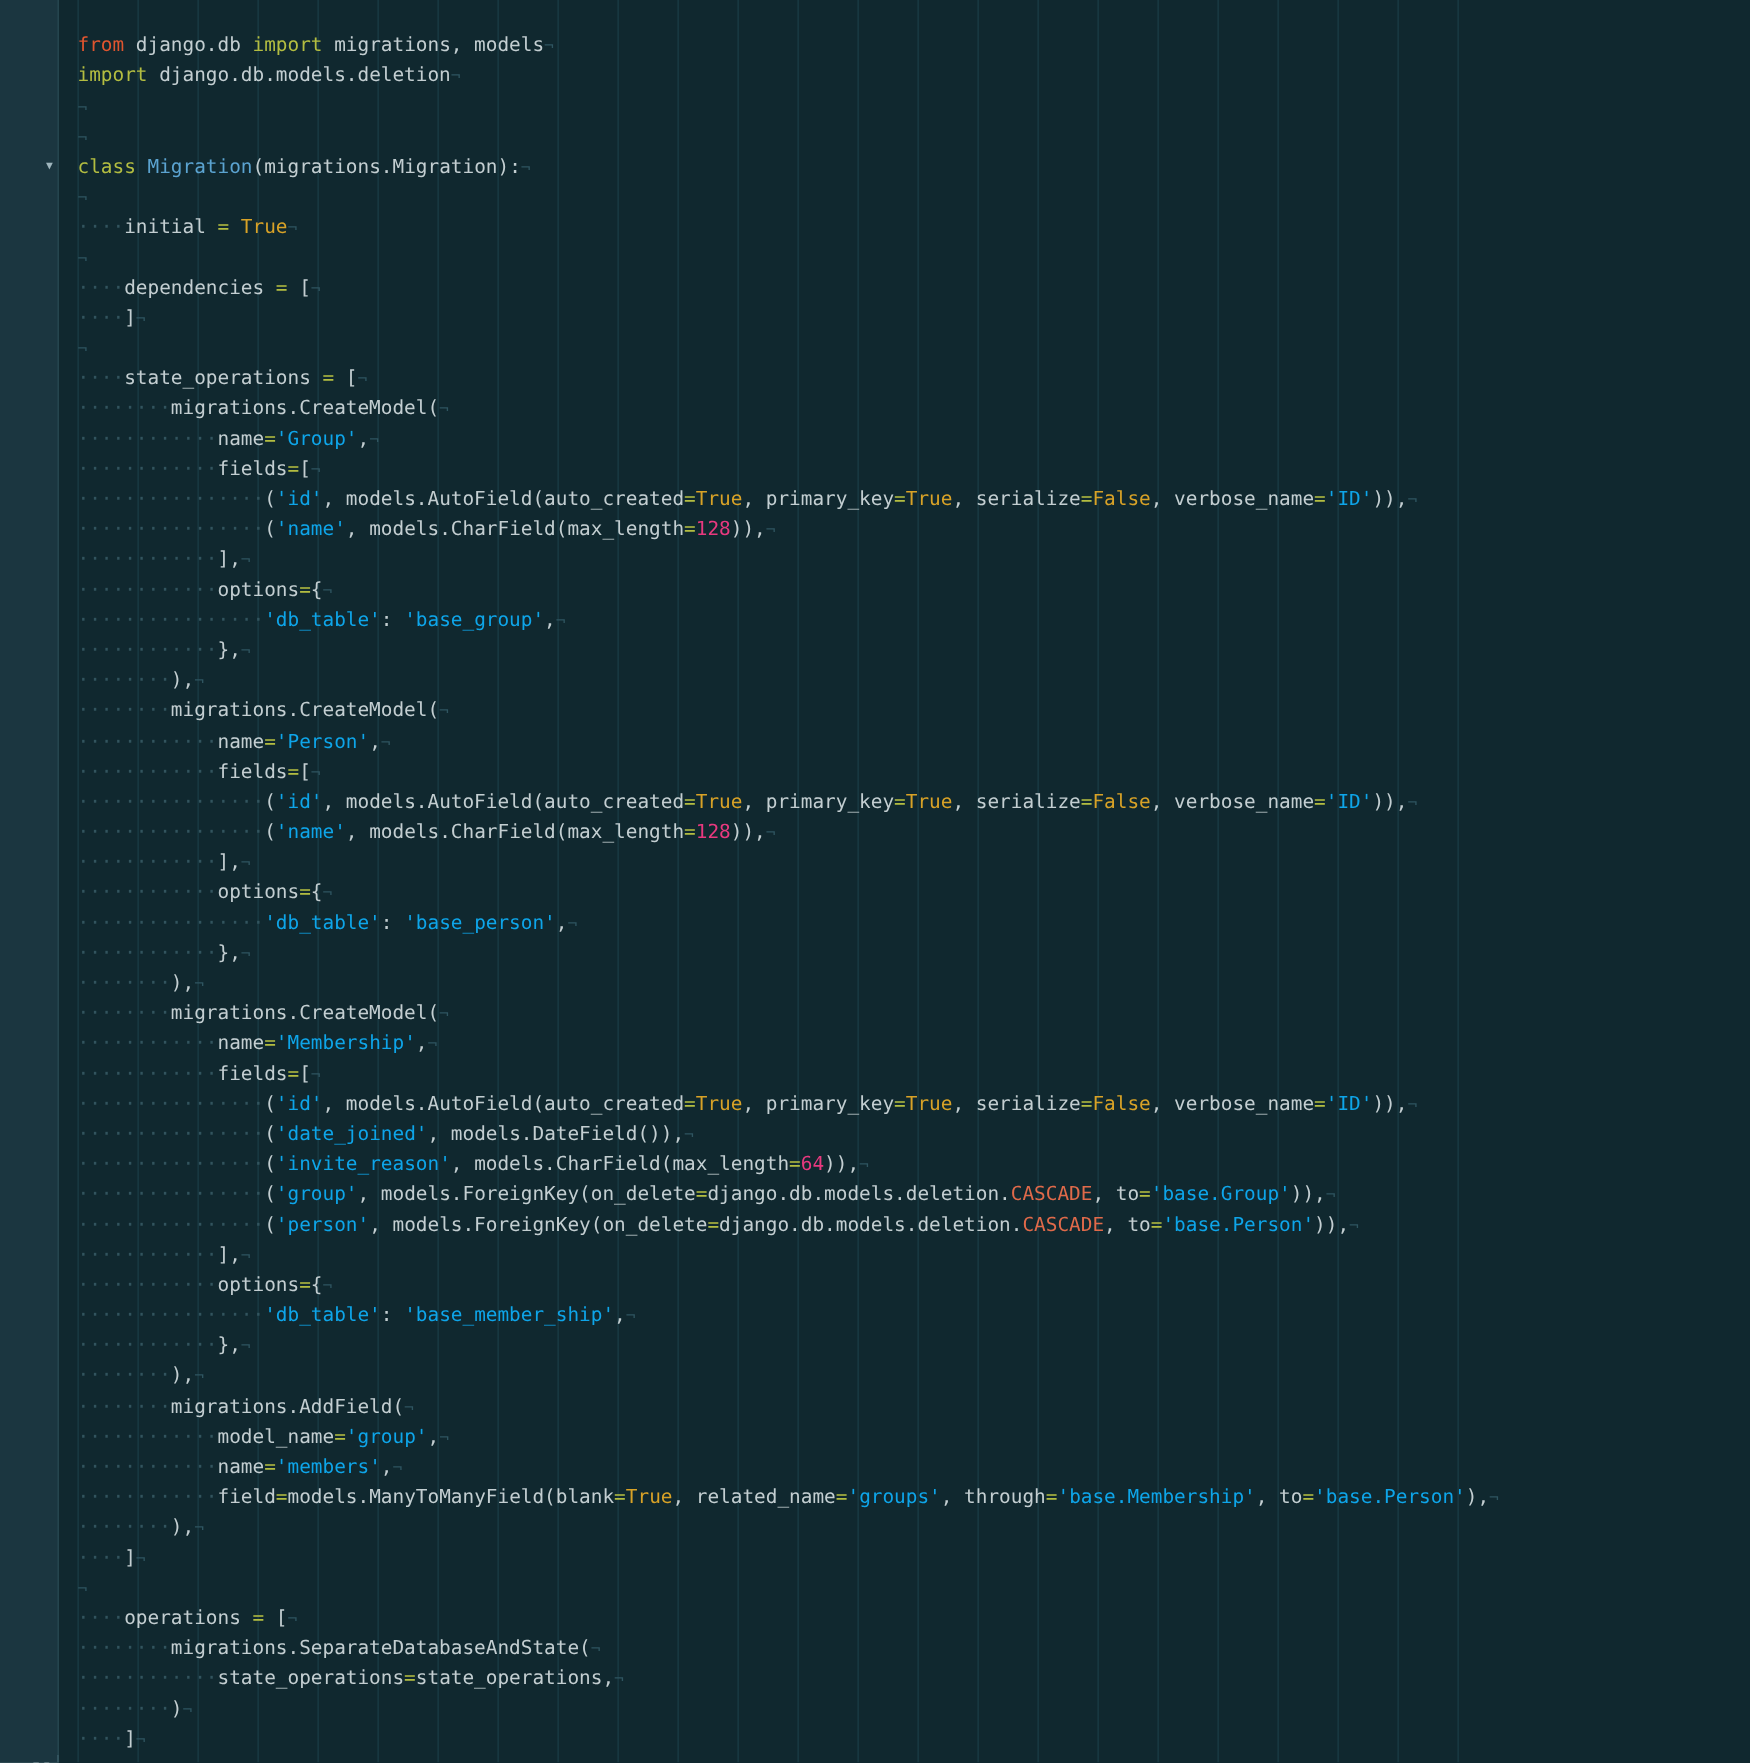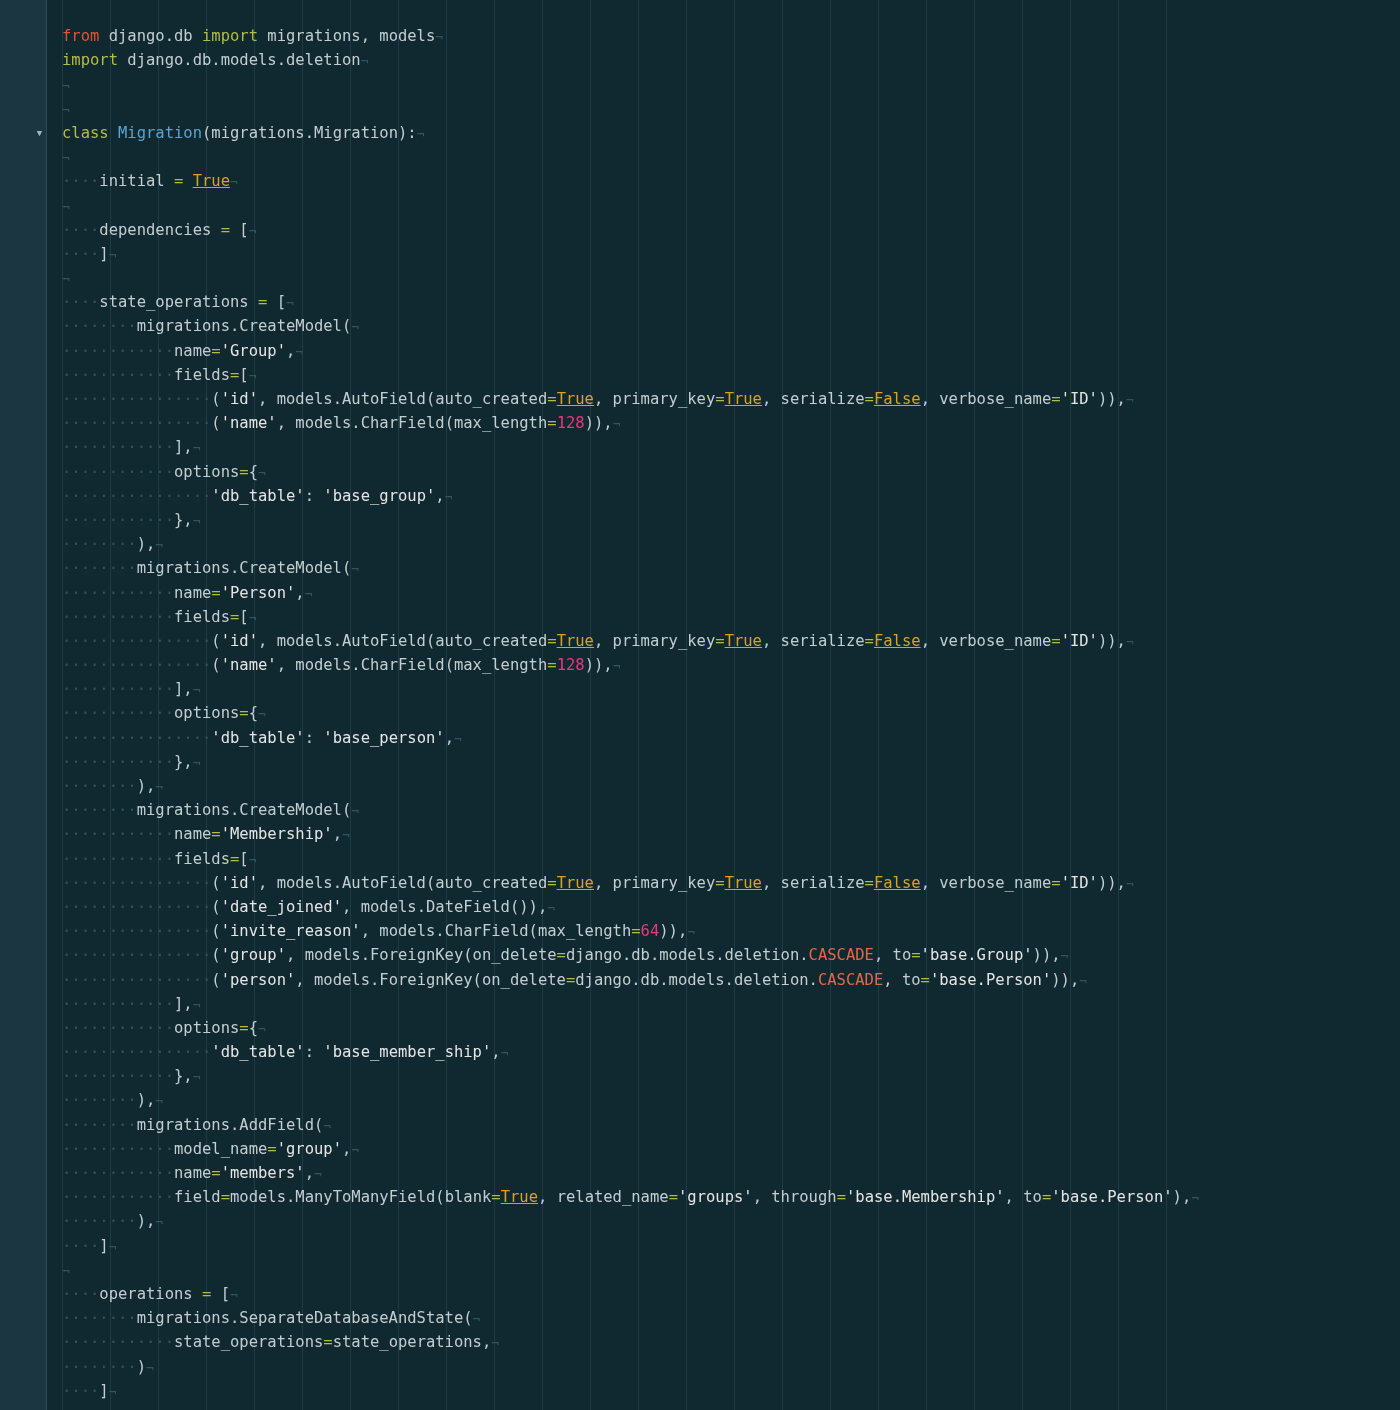--- a/index.html
+++ b/index.html
@@ -93,23 +93,23 @@
   .line {
     height: 24.2px;
     line-height: 24.2px;
     white-space: pre;
   }
 
   
   .kw      { color: #b3bd41; }          
   .kw-from { color: #e0552f; }          
   .cls     { color: #5ba3d0; }          
-  .str     { color: #e5e5e5; }          
+  .str     { color: #0ea5e9; }          
   .num     { color: #e8397f; }          
-  .const   { color: #d8a227; text-decoration: underline; }          
+  .const   { color: #d8a227; }          
   .cascade { color: #e06a4a; }          
   .op      { color: #b3bd41; }          
   .plain   { color: #c3ced1; }
   .ws      { color: #32545e; }          
   .eol     { color: #2f5560; font-size: 13px; }
 
   .scrollbar-v {
     position: absolute;
     right: 0; top: 0;
     width: 0px; height: 100%;

